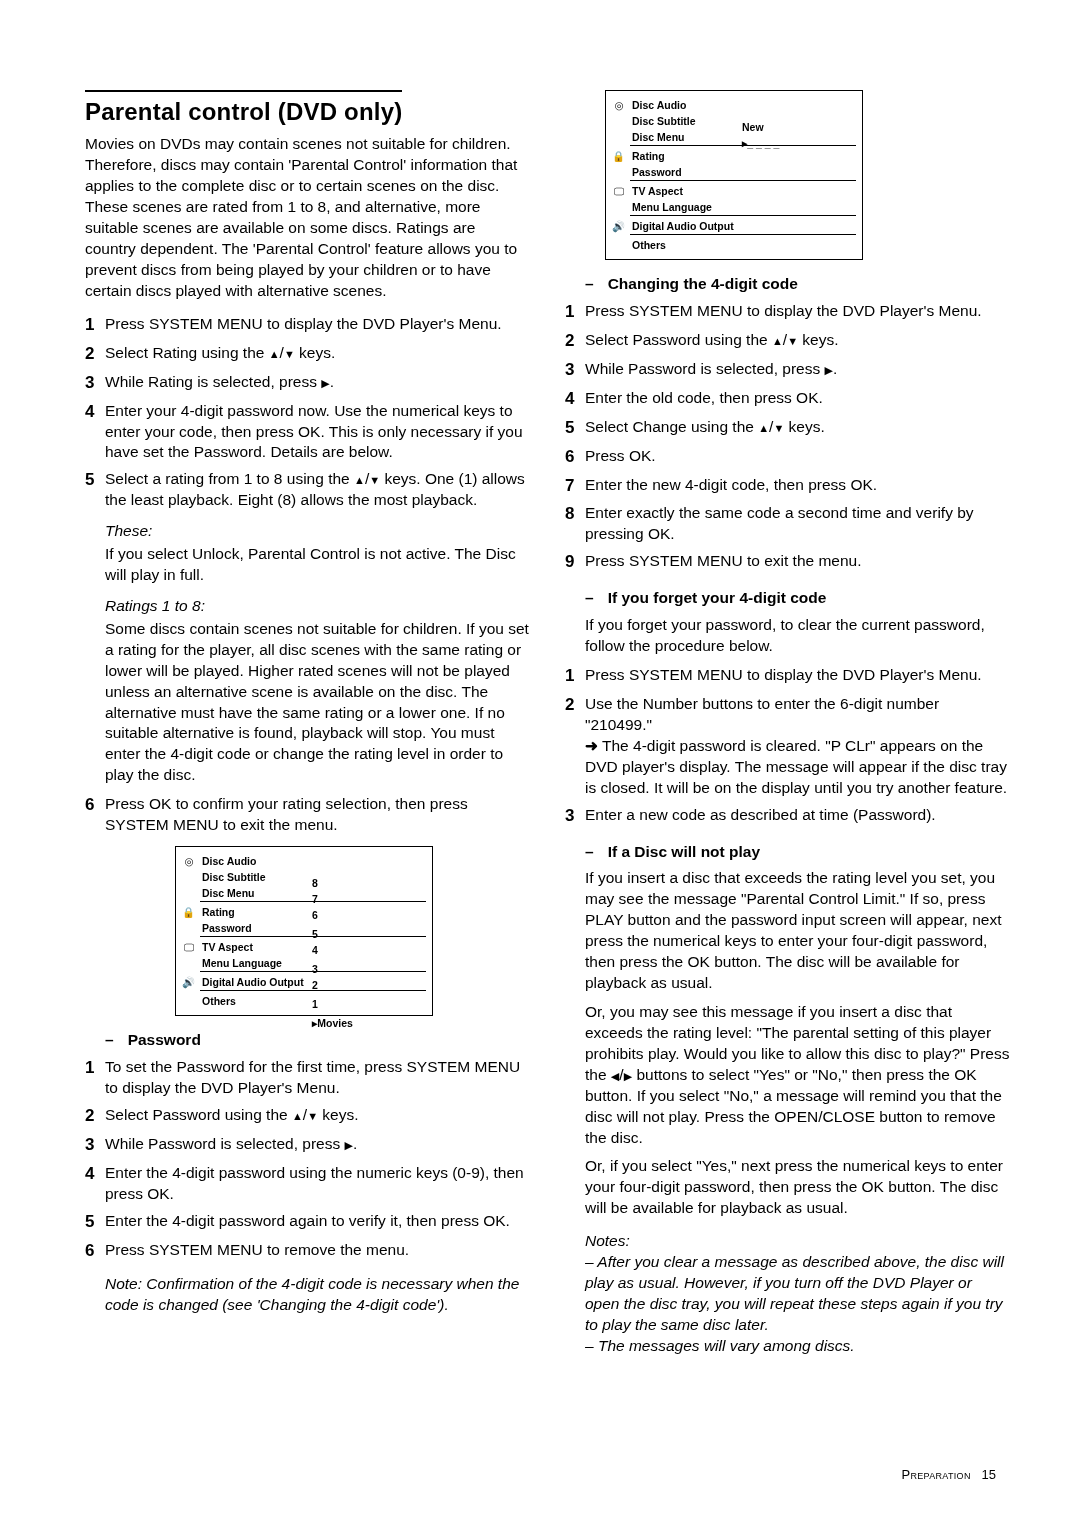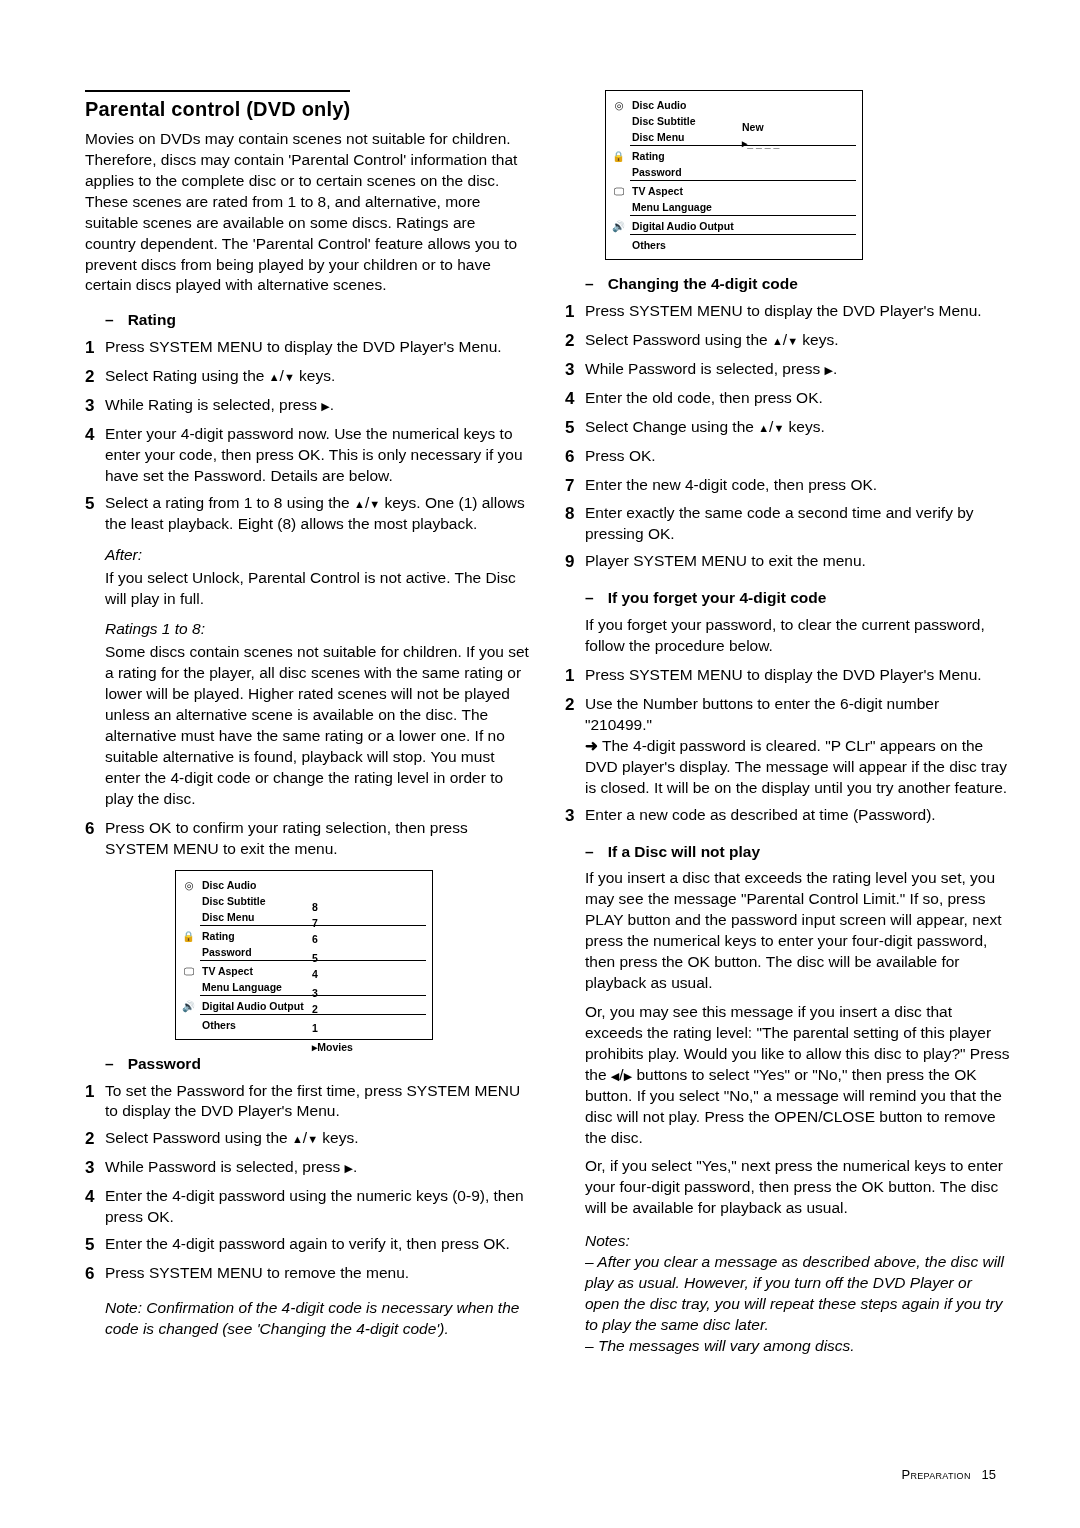--- a/index.html
+++ b/index.html
@@ -1,20 +1,20 @@
 <!DOCTYPE html>
 <html><head>
 <meta charset="utf-8">
 <style>
   * { box-sizing: border-box; margin: 0; padding: 0; }
   body { width: 1080px; height: 1528px; background: #fff; font-family: Arial, Helvetica, sans-serif; color: #000; font-size: 15.5px; line-height: 1.35; }
   .page { padding: 90px 70px 50px 85px; }
   .cols { display: flex; gap: 35px; }
   .col { flex: 1; min-width: 0; }
-  .main-h { font-weight: bold; font-size: 20px; border-top: 2.5px solid #000; display: inline-block; padding-top: 4px; margin-bottom: 6px; letter-spacing: 0.2px; }
+  .main-h { font-weight: bold; font-size: 24px; border-top: 2.5px solid #000; display: inline-block; padding-top: 4px; margin-bottom: 6px; letter-spacing: 0.2px; }
   .sub-h { font-weight: bold; margin: 14px 0 6px 20px; }
   .sub-h .dash { margin-right: 14px; }
   p.intro { margin-bottom: 12px; }
   ol.numlist { list-style: none; margin: 0 0 10px 0; }
   ol.numlist li { display: flex; margin-bottom: 6px; }
   .num { font-weight: bold; font-size: 17px; width: 20px; flex-shrink: 0; }
   .li-body { flex: 1; }
   .para { margin: 0 0 8px 20px; }
   .ital { font-style: italic; }
   .lbl { font-style: italic; margin: 10px 0 2px 20px; }
@@ -41,21 +41,20 @@
 </head>
 <body>
 
 <div class="page">
   <div class="cols">
 
     <div class="col">
       <div class="main-h">Parental control (DVD only)</div>
       <p class="intro">Movies on DVDs may contain scenes not suitable for children. Therefore, discs may contain 'Parental Control' information that applies to the complete disc or to certain scenes on the disc. These scenes are rated from 1 to 8, and alternative, more suitable scenes are available on some discs. Ratings are country dependent. The 'Parental Control' feature allows you to prevent discs from being played by your children or to have certain discs played with alternative scenes.</p>
 
-      <div class="sub-h"><span class="dash">–</span><span>Rating</span></div>
       <ol class="numlist">
         <li>
             <span class="num">1</span>
             <span class="li-body">Press SYSTEM MENU to display the DVD Player's Menu.</span>
           </li>
         <li>
             <span class="num">2</span>
             <span class="li-body">Select Rating using the <span class="arrow-up"></span>/<span class="arrow-down"></span> keys.</span>
           </li>
         <li>
@@ -64,21 +63,21 @@
           </li>
         <li>
             <span class="num">4</span>
             <span class="li-body">Enter your 4-digit password now. Use the numerical keys to enter your code, then press OK. This is only necessary if you have set the Password. Details are below.</span>
           </li>
         <li>
             <span class="num">5</span>
             <span class="li-body">Select a rating from 1 to 8 using the <span class="arrow-up"></span>/<span class="arrow-down"></span> keys. One (1) allows the least playback. Eight (8) allows the most playback.</span>
           </li>
       </ol>
-      <div class="lbl">After:</div>
+      <div class="lbl">These:</div>
       <div class="para">If you select Unlock, Parental Control is not active. The Disc will play in full.</div>
       <div class="lbl">Ratings 1 to 8:</div>
       <div class="para">Some discs contain scenes not suitable for children. If you set a rating for the player, all disc scenes with the same rating or lower will be played. Higher rated scenes will not be played unless an alternative scene is available on the disc. The alternative must have the same rating or a lower one. If no suitable alternative is found, playback will stop. You must enter the 4-digit code or change the rating level in order to play the disc.</div>
       <ol class="numlist">
         <li>
             <span class="num">6</span>
             <span class="li-body">Press OK to confirm your rating selection, then press SYSTEM MENU to exit the menu.</span>
           </li>
       </ol>
 
@@ -253,21 +252,21 @@
         <li>
             <span class="num">7</span>
             <span class="li-body">Enter the new 4-digit code, then press OK.</span>
           </li>
         <li>
             <span class="num">8</span>
             <span class="li-body">Enter exactly the same code a second time and verify by pressing OK.</span>
           </li>
         <li>
             <span class="num">9</span>
-            <span class="li-body">Player SYSTEM MENU to exit the menu.</span>
+            <span class="li-body">Press SYSTEM MENU to exit the menu.</span>
           </li>
       </ol>
 
       <div class="sub-h"><span class="dash">–</span><span>If you forget your 4-digit code</span></div>
       <div class="para" style="margin-left:20px">If you forget your password, to clear the current password, follow the procedure below.</div>
       <ol class="numlist">
         <li>
             <span class="num">1</span>
             <span class="li-body">Press SYSTEM MENU to display the DVD Player's Menu.</span>
           </li>

